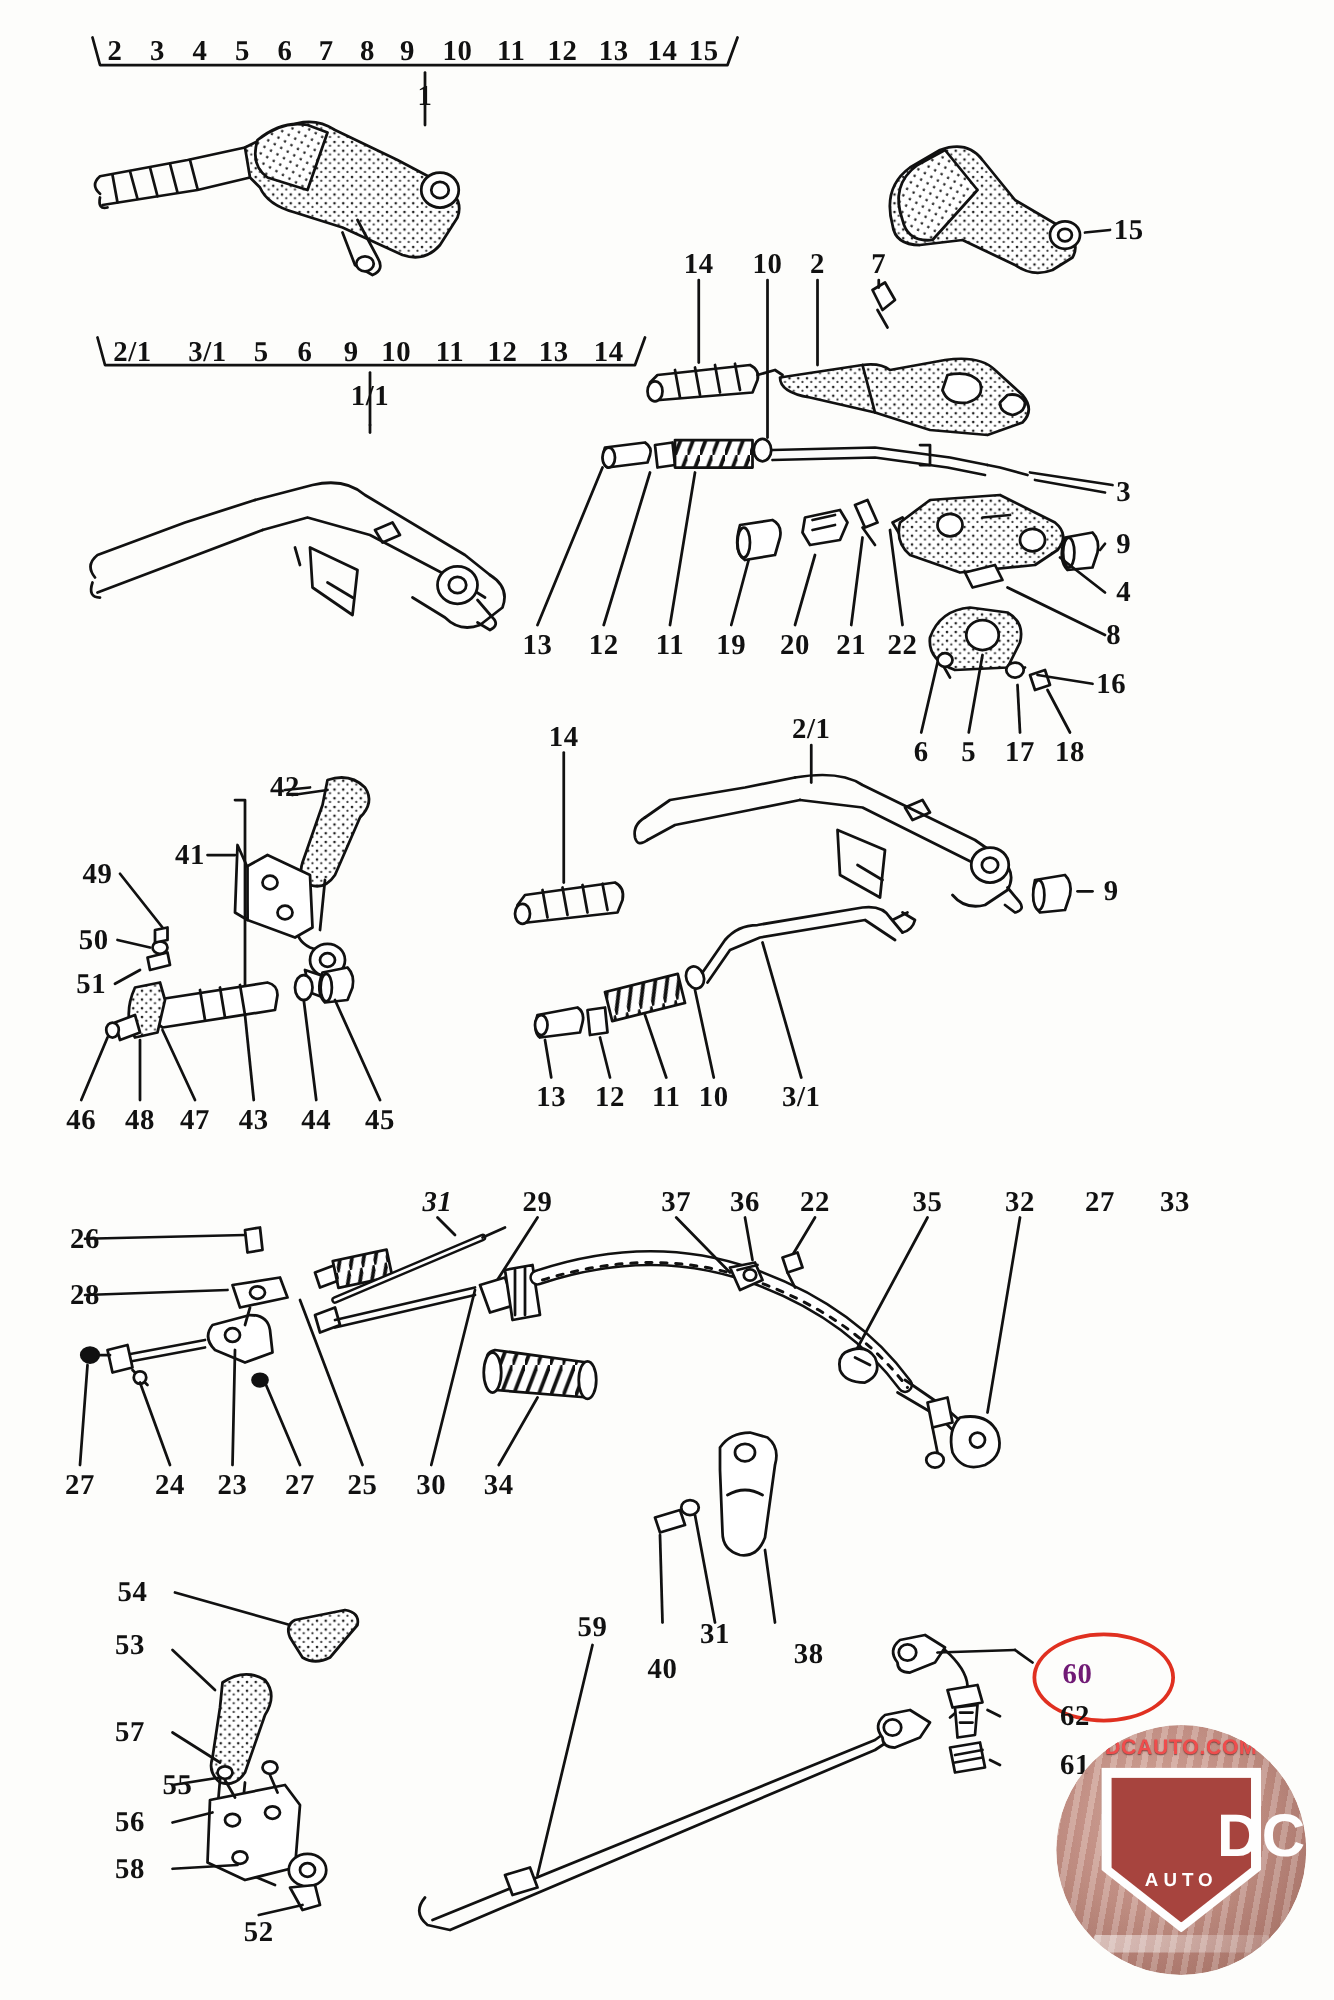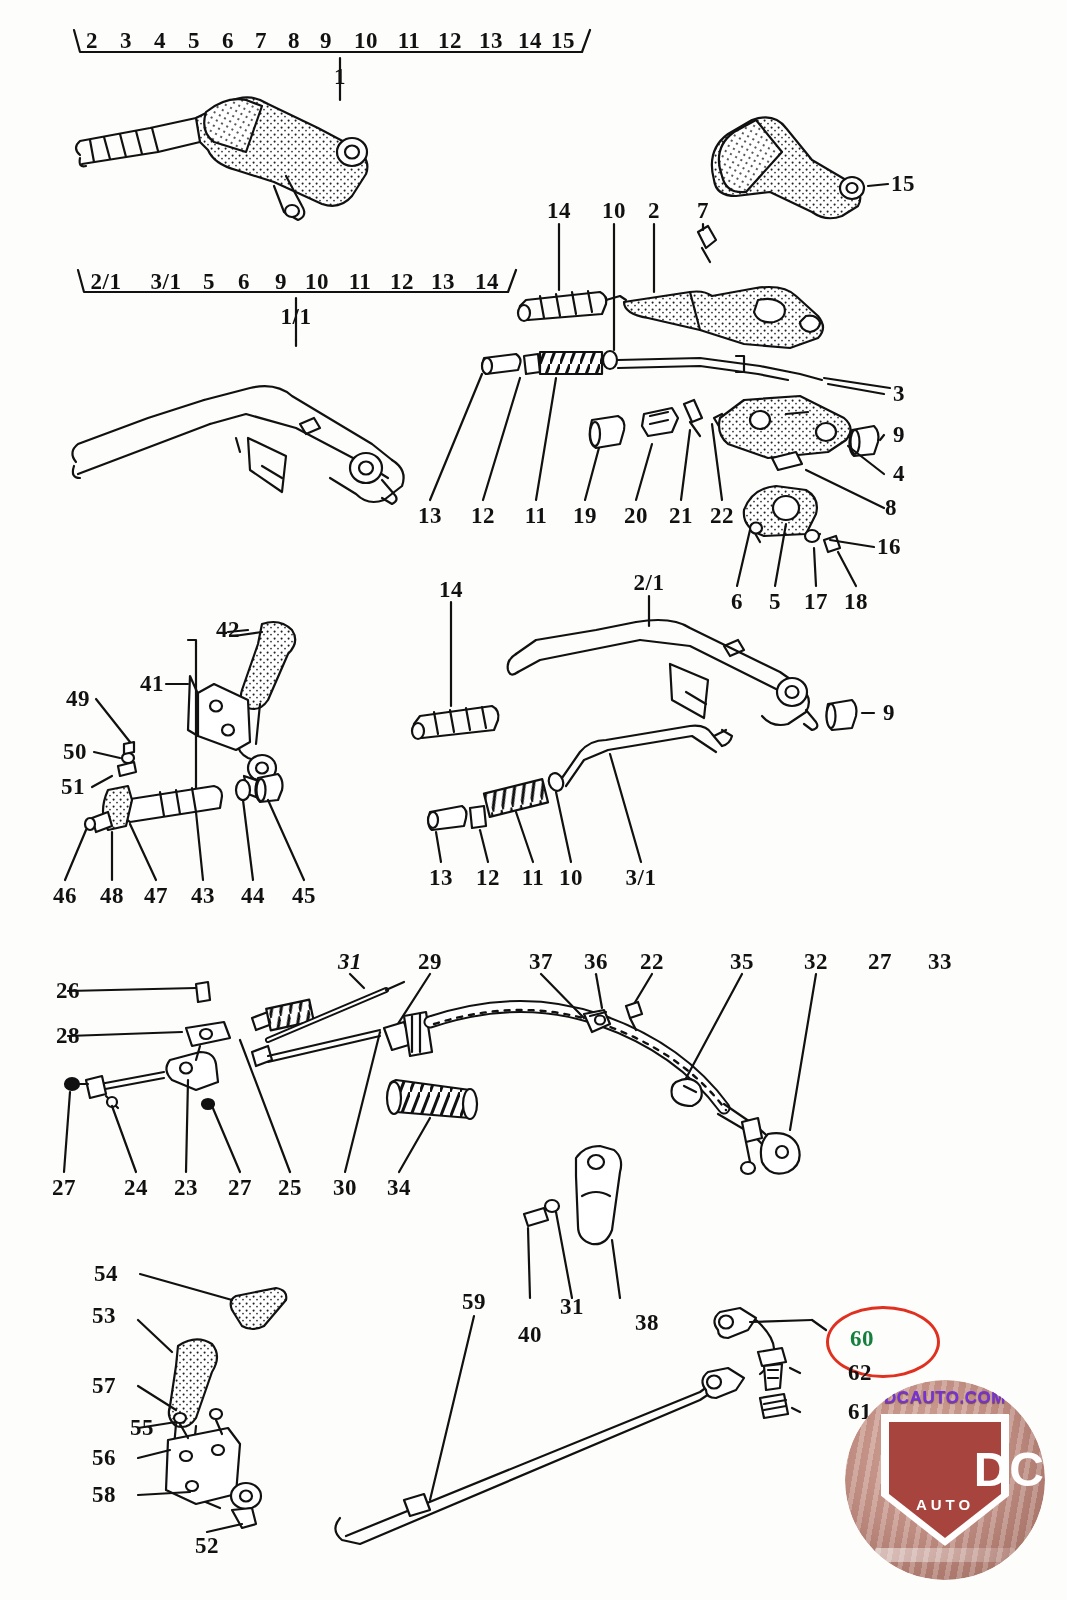--- a/index.html
+++ b/index.html
@@ -26,21 +26,21 @@
     position: absolute;
     font-family: "Liberation Serif", serif;
     font-weight: bold;
     font-size: 23px;
     line-height: 24px;
     color: #111;
     white-space: nowrap;
     transform: translate(-50%, -50%);
     letter-spacing: 0.5px;
   }
-  .callout.highlight { color: #15803d; }
+  .callout.highlight { color: #701a75; }
   svg.art {
     position: absolute;
     left: 0; top: 0;
     width: 1067px;
     height: 1600px;
     pointer-events: none;
   }
   .wm {
     position: absolute;
     left: 845px;
@@ -63,21 +63,21 @@
     border-radius: 50%;
     background: repeating-linear-gradient(100deg, rgba(255,255,255,0.20) 0px, rgba(255,255,255,0.20) 5px, rgba(150,90,80,0.12) 5px, rgba(150,90,80,0.12) 12px);
   }
   .wm-top {
     position: absolute;
     left: 0; right: 0; top: 8px;
     text-align: center;
     font-family: "Liberation Sans", sans-serif;
     font-weight: bold;
     font-size: 17px;
-    color: #6d28d9;
+    color: #ef4444;
     text-shadow: 0 1px 1px rgba(90,40,35,0.8);
     letter-spacing: 0.5px;
   }
   .wm-shield {
     position: absolute;
     left: 36px;
     top: 34px;
     width: 128px;
     height: 132px;
     background: #ffffff;

